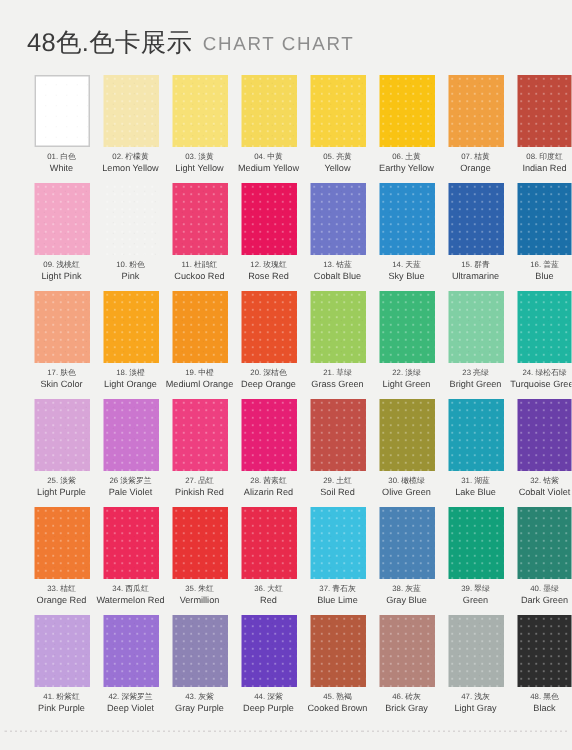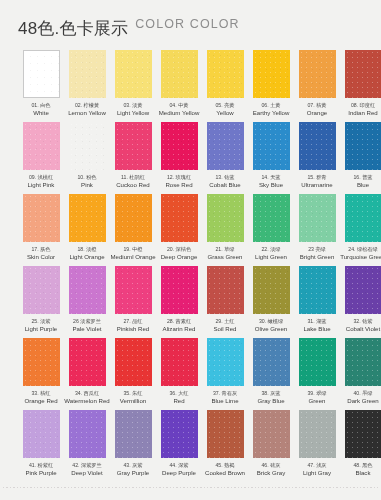--- a/index.html
+++ b/index.html
@@ -17,21 +17,21 @@
     position: relative;
     width: 381px;
     height: 500px;
     box-sizing: border-box;
     padding: 0 18px;
   }
   .header {
     padding-top: 17px;
     padding-bottom: 10px;
     display: flex;
-    align-items: flex-start;
+    align-items: center;
     gap: 7px;
     white-space: nowrap;
   }
   .title-cn {
     font-size: 17px;
     color: #3b3b3b;
     letter-spacing: 0.2px;
     font-weight: 400;
   }
   .title-en {
@@ -101,21 +101,21 @@
       to right, #d8d5d5 0, #d8d5d5 1.4px, transparent 1.4px, transparent 3.4px);
   }
 </style>
 </head>
 <body>
 
 <div class="page">
 
   <div class="header">
     <span class="title-cn">48色.色卡展示</span>
-    <span class="title-en">COLOR COLOR</span>
+    <span class="title-en">CHART CHART</span>
   </div>
 
   <div class="grid" id="swatch-grid">
       <div class="cell">
         <div class="swatch bordered" style="background: rgb(255, 255, 255);"></div>
         <div class="label">
           <span class="cn">01. 白色</span>
           <span class="en">White</span>
         </div>
       </div>

